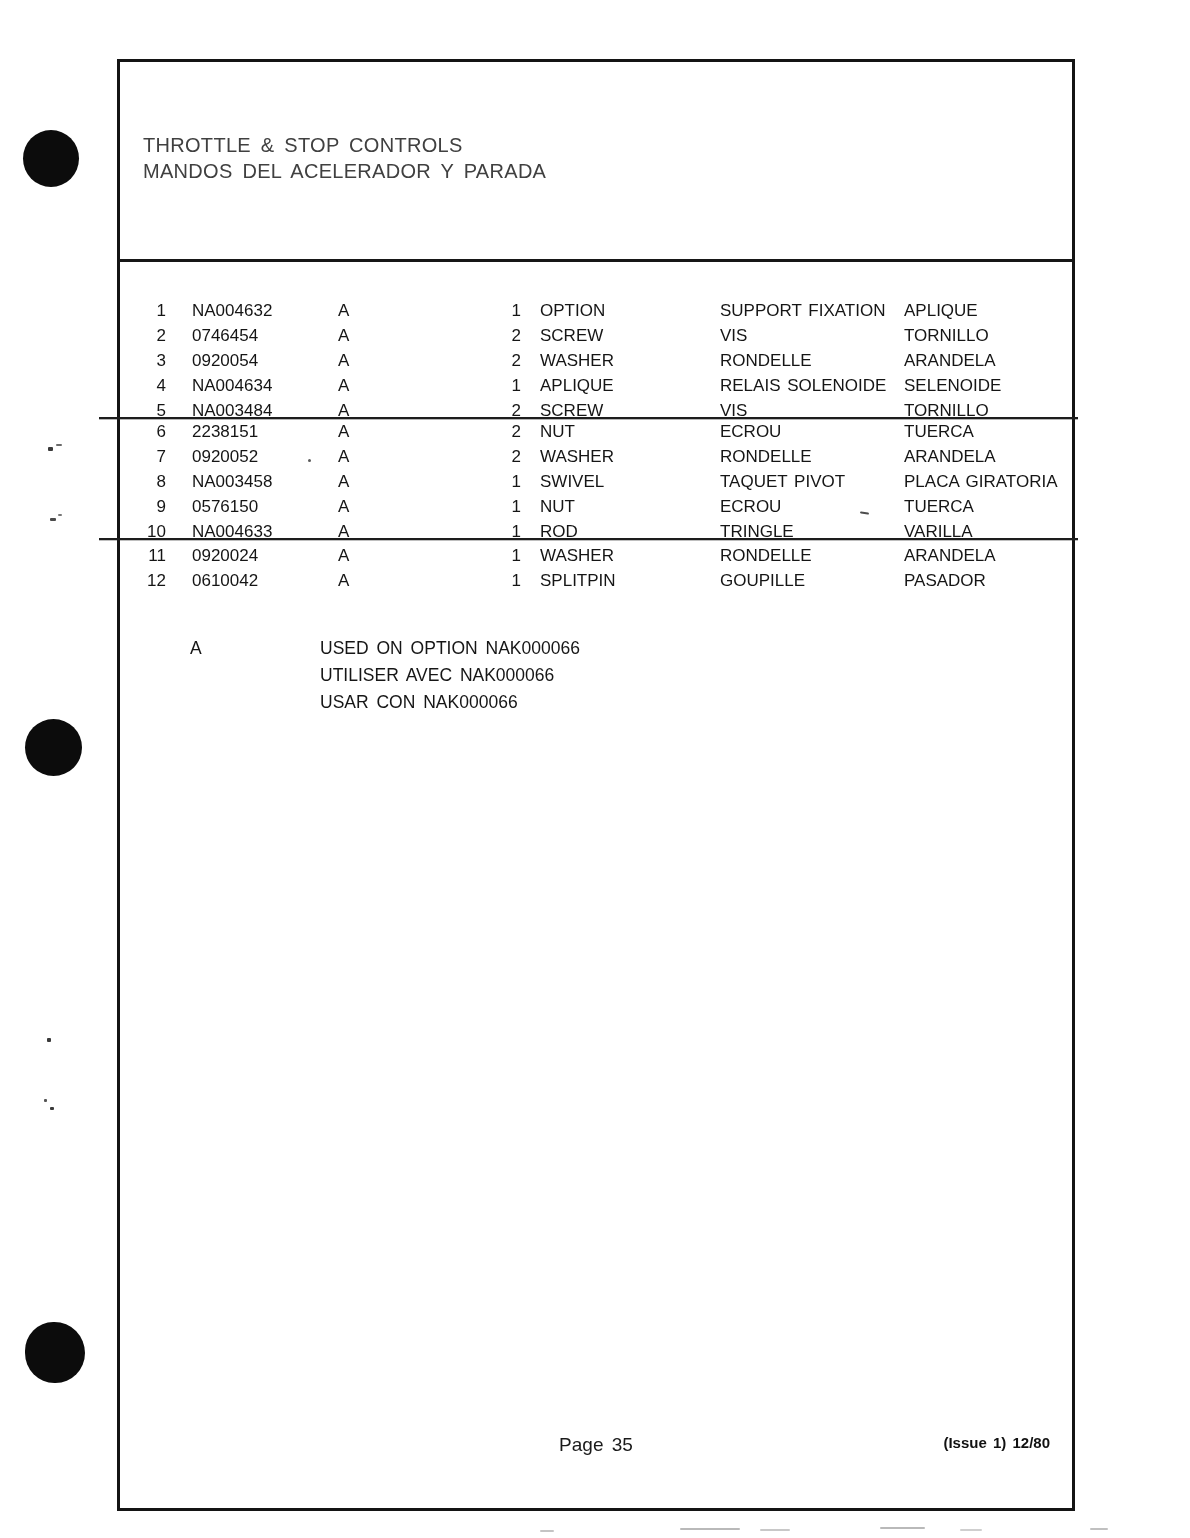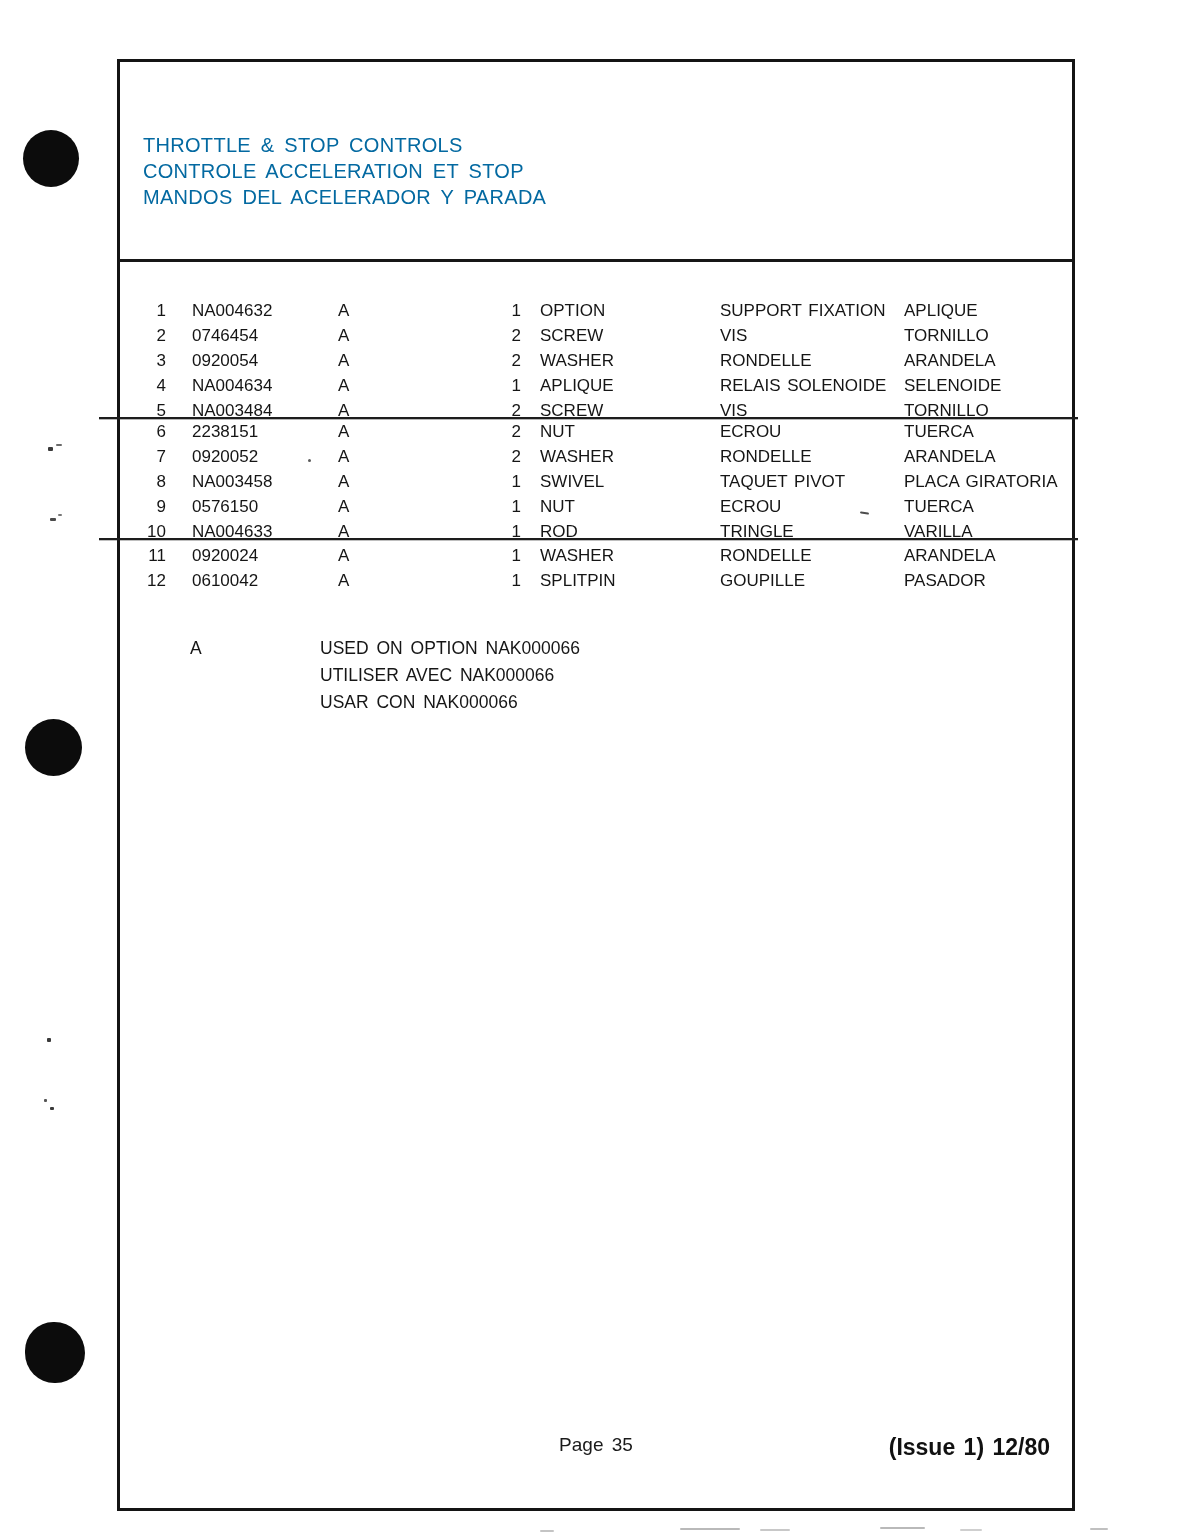--- a/index.html
+++ b/index.html
@@ -18,21 +18,21 @@
   
   .sheet {
     position:absolute; left:117px; top:59px; width:958px; height:1452px;
     border:3px solid #141414; background:#fff;
   }
 
   
   .titles {
     position:absolute; left:23px; top:70px;
     font-size:20px; line-height:26px; letter-spacing:0.3px; word-spacing:4px;
-    color:#0369a1;
+    color:#404040;
   }
   .code-block { position:absolute; right:34px; top:28px; text-align:right; }
   .doc-code { font-size:27px; font-weight:bold; letter-spacing:0.5px; color:#0e0e0e; }
   .doc-variant { margin-top:10px; font-size:21px; letter-spacing:1px; color:#222; }
   .header-rule { position:absolute; left:-1px; right:-1px; top:197px; height:3px; background:#171717; }
 
   
   .prow { position:absolute; left:0; width:100%; height:25px; font-size:17px; line-height:25px; word-spacing:2px; color:#151515; }
   .prow span { position:absolute; top:0; white-space:nowrap; }
   .c-item { left:0;    width:46px; text-align:right; }
@@ -48,21 +48,21 @@
   .sep-2 { top:476px; box-shadow:0 1px 0 rgba(40,40,40,.3); }
 
   
   .note { position:absolute; left:0; top:573px; width:100%; font-size:17.5px; line-height:27px; word-spacing:3px; }
   .note-code { position:absolute; left:70px; top:0; }
   .note-lines { position:absolute; left:200px; top:0; }
 
   
   .footer { position:absolute; left:0; top:1372px; width:100%; height:28px; }
   .page-num { position:absolute; left:0; width:100%; text-align:center; font-size:19px; word-spacing:3px; color:#1a1a1a; }
-  .issue { position:absolute; right:22px; top:0; font-size:23px; font-weight:bold; word-spacing:2px; color:#111; }
+  .issue { position:absolute; right:22px; top:0; font-size:15px; font-weight:bold; word-spacing:2px; color:#111; }
 
   
   .speck { position:absolute; background:#3a3a3a; border-radius:1px; }
   .sp1a { left:48px;  top:447px;  width:5px; height:4px; }
   .sp1b { left:56px;  top:444px;  width:6px; height:2px; background:#6a6a6a; }
   .sp2a { left:50px;  top:518px;  width:6px; height:3px; background:#4a4a4a; }
   .sp2b { left:58px;  top:514px;  width:4px; height:2px; background:#777; }
   .sp3  { left:47px;  top:1038px; width:4px; height:4px; }
   .sp4a { left:44px;  top:1099px; width:3px; height:3px; background:#555; }
   .sp4b { left:50px;  top:1107px; width:4px; height:3px; }
@@ -97,21 +97,20 @@
   <div class="noise n2"></div>
   <div class="noise n3"></div>
   <div class="noise n4"></div>
   <div class="noise n5"></div>
   <div class="noise n6"></div>
 
   <div class="sheet">
 
     <div class="titles">
       <div>THROTTLE &amp; STOP CONTROLS</div>
-      <div>CONTROLE ACCELERATION ET STOP</div>
       <div>MANDOS DEL ACELERADOR Y PARADA</div>
     </div>
 
 
     <div class="header-rule"></div>
 
     <div id="parts-table">
         <div class="prow" style="top: 236px;">
           <span class="c-item">1</span>
           <span class="c-part">NA004632</span>

